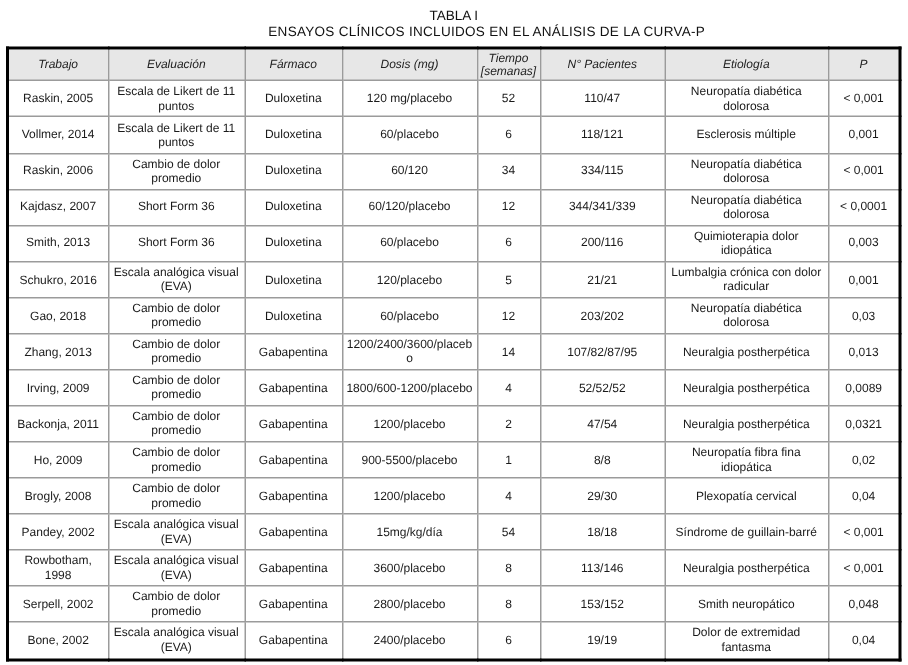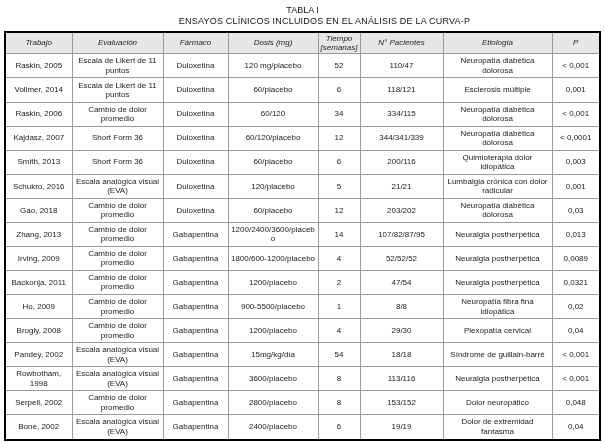--- a/index.html
+++ b/index.html
@@ -210,32 +210,32 @@
           <td>18/18</td>
           <td>Síndrome de guillain-barré</td>
           <td>&lt; 0,001</td>
         </tr>
         <tr>
           <td>Rowbotham, 1998</td>
           <td>Escala analógica visual (EVA)</td>
           <td>Gabapentina</td>
           <td>3600/placebo</td>
           <td>8</td>
-          <td>113/116</td>
+          <td>113/146</td>
           <td>Neuralgia postherpética</td>
           <td>&lt; 0,001</td>
         </tr>
         <tr>
           <td>Serpell, 2002</td>
           <td>Cambio de dolor promedio</td>
           <td>Gabapentina</td>
           <td>2800/placebo</td>
           <td>8</td>
           <td>153/152</td>
-          <td>Dolor neuropático</td>
+          <td>Smith neuropático</td>
           <td>0,048</td>
         </tr>
         <tr>
           <td>Bone, 2002</td>
           <td>Escala analógica visual (EVA)</td>
           <td>Gabapentina</td>
           <td>2400/placebo</td>
           <td>6</td>
           <td>19/19</td>
           <td>Dolor de extremidad fantasma</td>

